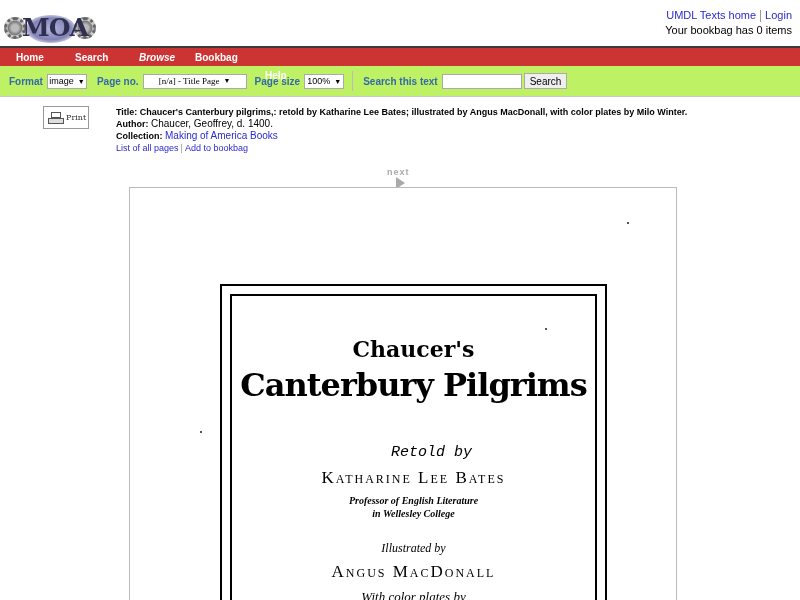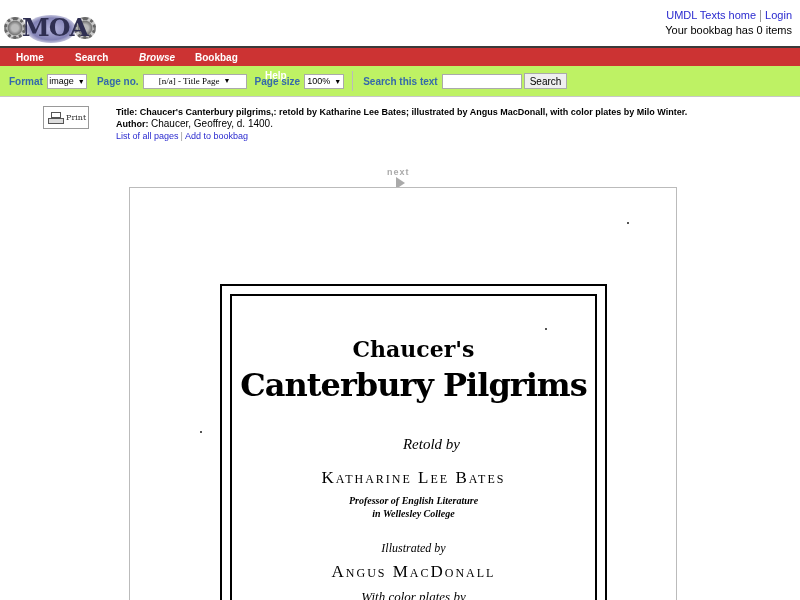--- a/index.html
+++ b/index.html
@@ -37,21 +37,21 @@
   .info .links a { font-size:9px; }
   .info .links .bar { color:#999; margin:0 2px; }
   .next { position:absolute; left:387px; top:167px; font-size:9px; font-weight:bold; color:#aaa; letter-spacing:1px; display:flex; align-items:center;flex-direction:column; }
   .next .tri { width:0; height:0; border-top:6px solid transparent; border-bottom:6px solid transparent; border-left:9px solid #aaa; margin-left:4px; }
   .page { position:absolute; left:129px; top:187px; width:548px; height:430px; border:1px solid #bbb; background:#fff; }
   .outer-frame { position:absolute; left:90px; top:96px; width:387px; height:400px; border:2px solid #000; }
   .inner-frame { position:absolute; left:8px; top:8px; right:8px; bottom:-50px; border:2px solid #000; border-bottom:none; }
   .ptext { position:absolute; left:0; right:0; text-align:center; color:#000; }
   .chaucers { top:50px; font-family:"DejaVu Serif", serif; font-weight:bold; font-size:22px; }
   .canterbury { top:80px; font-family:"DejaVu Serif", serif; font-weight:bold; font-size:32px; letter-spacing:-1px; }
-  .retold { top:150px; font-family:Liberation Serif, serif; font-style:italic; font-size:15px;padding-left:36px; }
+  .retold { top:158px; font-family:Liberation Mono, monospace; font-style:italic; font-size:15px;padding-left:36px; }
   .kat { top:182px; font-family:"Liberation Serif", serif; font-size:17px; letter-spacing:2px; font-variant:small-caps; }
   .prof { top:208px; font-family:"Liberation Serif", serif; font-style:italic; font-weight:bold; font-size:10px; line-height:13px; }
   .illus { top:255px; font-family:"Liberation Serif", serif; font-style:italic; font-size:12px; }
   .angus { top:276px; font-family:"Liberation Serif", serif; font-size:17px; letter-spacing:2px; font-variant:small-caps; }
   .withcolor { top:303px; font-family:"Liberation Serif", serif; font-style:italic; font-size:13px; }
   .speck { position:absolute; width:2px; height:2px; background:#555; }
 </style>
 </head>
 <body>
 
@@ -104,20 +104,21 @@
   <div class="print">
     <div class="printer">
         <div class="top"></div>
         <div class="body"></div>
       </div>
     <span>Print</span>
   </div>
   <div class="info">
     <div><b>Title:</b> <span class="title-val">Chaucer's Canterbury pilgrims,: retold by Katharine Lee Bates; illustrated by Angus MacDonall, with color plates by Milo Winter.</span></div>
     <div><b>Author:</b> <span class="author-val">Chaucer, Geoffrey, d. 1400.</span></div>
+    <div class="coll"><b>Collection:</b> <a href="#">Making of America Books</a></div>
     <div class="links"><a href="#">List of all pages</a><span class="bar">|</span><a href="#">Add to bookbag</a></div>
   </div>
 </div>
 
 <div class="next">
   <span>next</span>
   <span class="tri"></span>
 </div>
 
 <div class="page">

